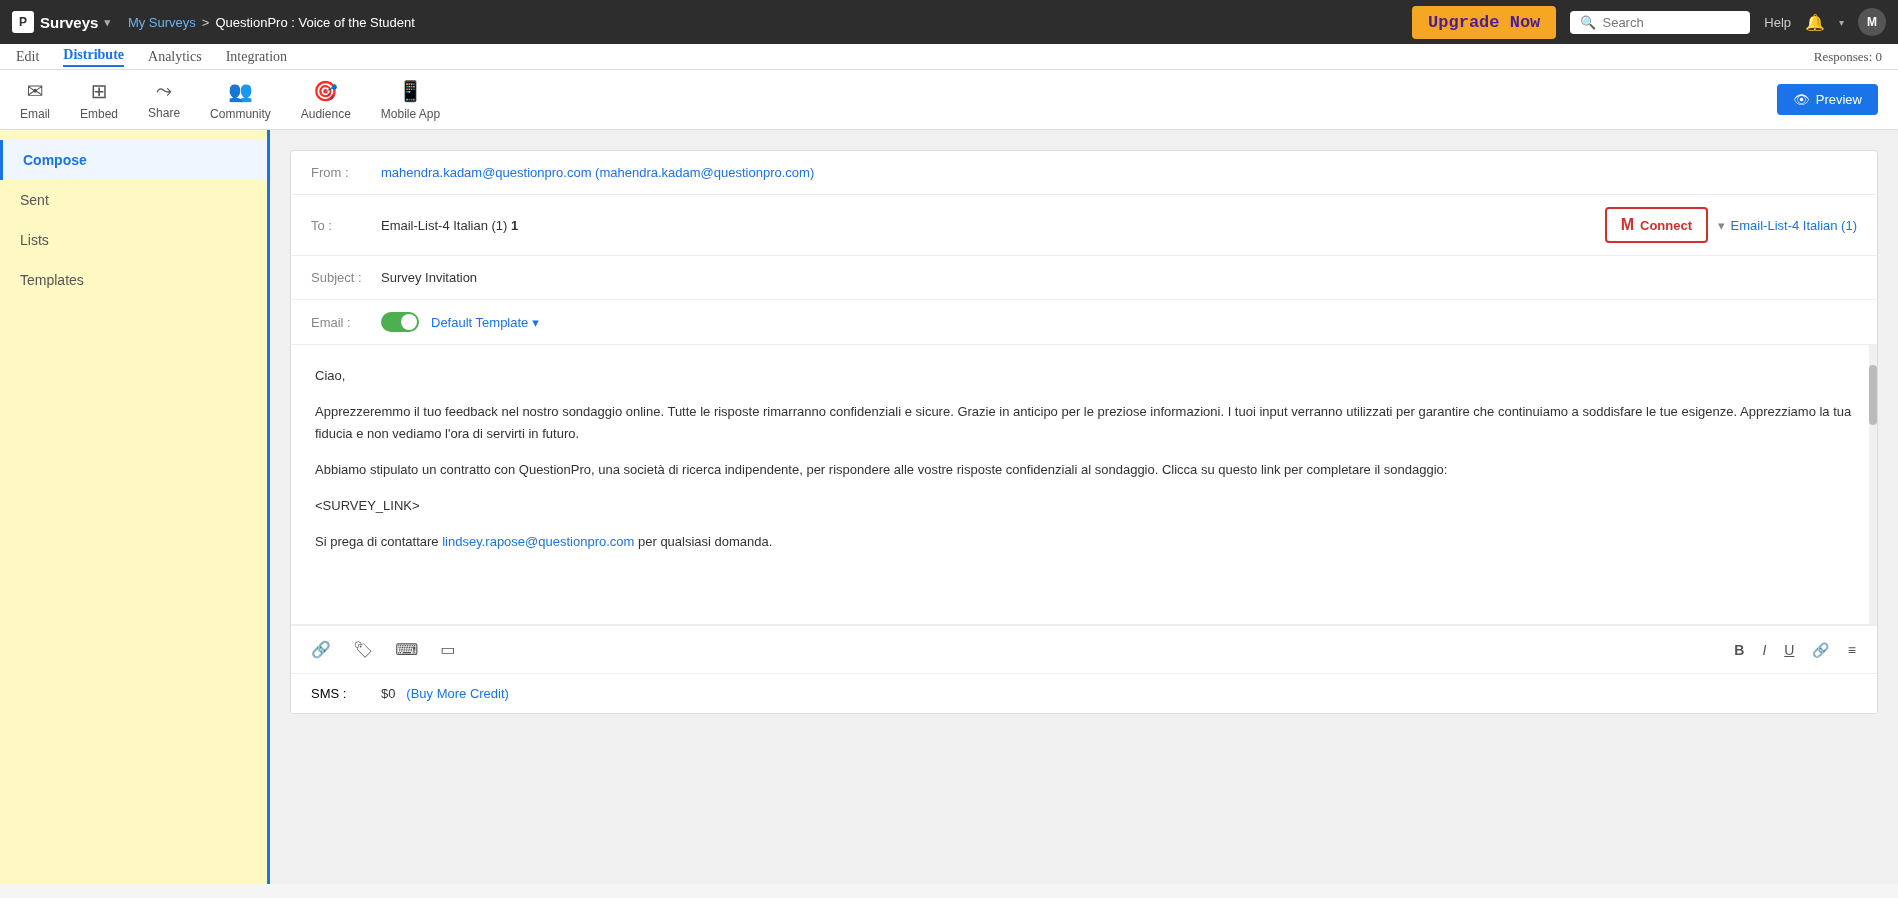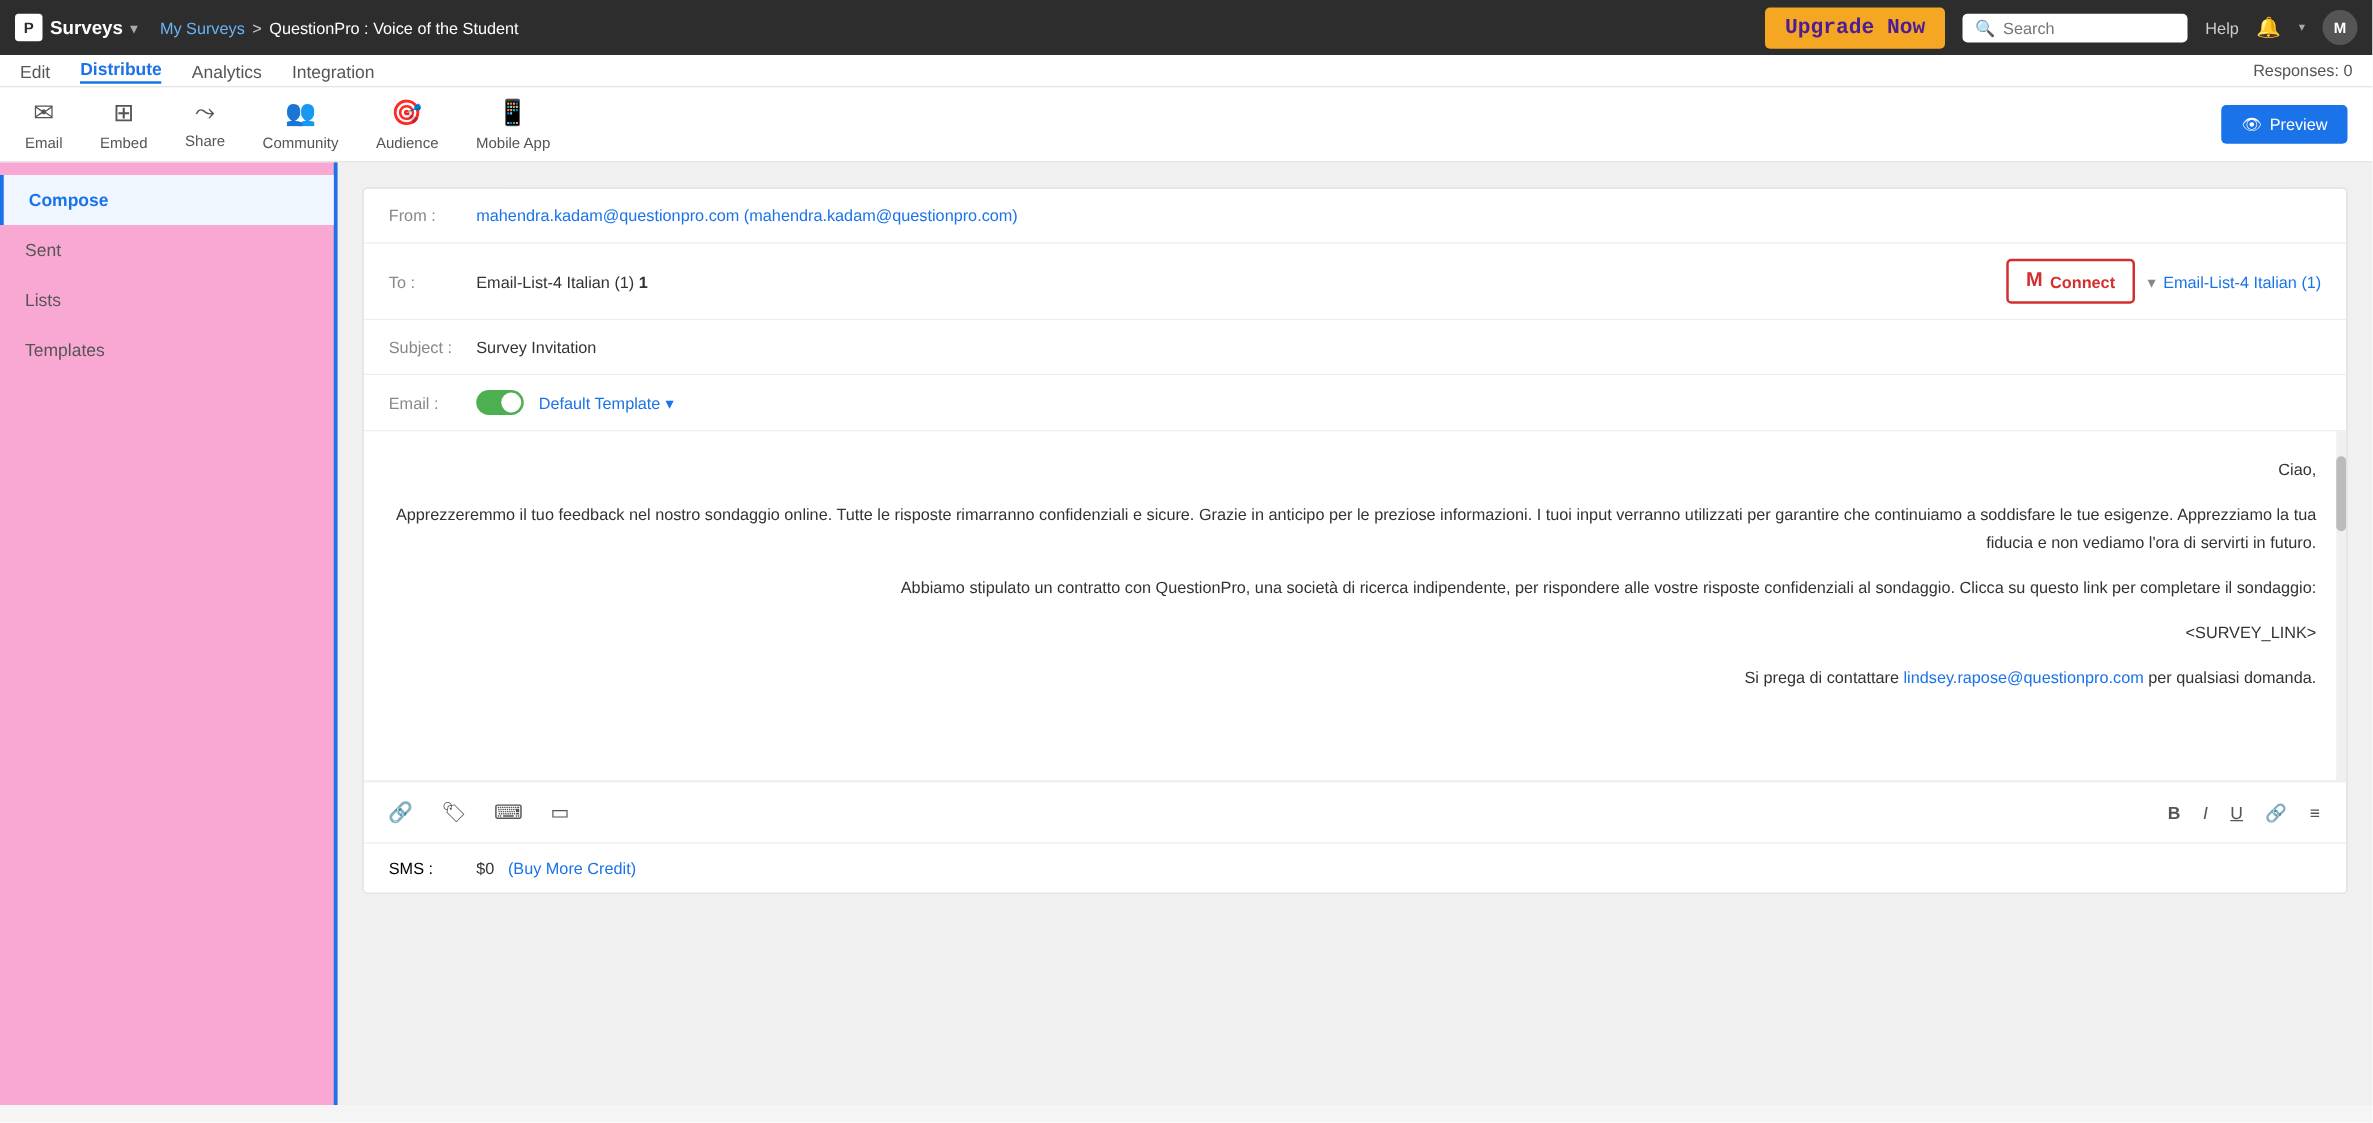--- a/index.html
+++ b/index.html
@@ -31,20 +31,21 @@
     .notif-icon { color: #ccc; font-size: 16px; cursor: pointer; }
     .user-avatar {
       width: 28px; height: 28px; background: #555; border-radius: 50%; display: flex; align-items: center;
       justify-content: center; color: #fff; font-size: 12px; font-weight: 700; cursor: pointer;
     }
 
     
     .action-bar {
       display: flex; align-items: center; background: #fff; border-bottom: 1px solid #ddd; padding: 0 16px; height: 26px;
       justify-content: space-between;
+      font-family: Liberation Serif, serif;
     }
     .action-bar-left { display: flex; align-items: center; gap: 24px; }
     .action-bar-left a { color: #555; text-decoration: none; font-size: 14px; }
     .action-bar-left a.active { color: #1a73e8; border-bottom: 2px solid #1a73e8; padding-bottom: 2px; font-weight: 600; }
     .action-bar-right { display: flex; align-items: center; gap: 10px; color: #555; font-size: 13px; }
 
     
     .toolbar {
       display: flex; align-items: center; background: #fff; border-bottom: 1px solid #ddd; padding: 0 20px; height: 60px;
     }
@@ -62,21 +63,21 @@
     .preview-btn {
       background: #1a73e8; color: #fff; border: none; padding: 8px 16px; border-radius: 4px;
       font-size: 13px; cursor: pointer; display: flex; align-items: center; gap: 6px;
     }
 
     
     .main-content { display: flex; background: #f0f0f0; min-height: calc(898px - 144px); }
     
     
     .sidebar {
-      width: 270px; background: #f9a8d4; border-right: 3px solid #1a73e8; padding-top: 10px; flex-shrink: 0;
+      width: 270px; background: #fef9c3; border-right: 3px solid #1a73e8; padding-top: 10px; flex-shrink: 0;
     }
     .sidebar-item {
       padding: 12px 20px; font-size: 14px; color: #555; cursor: pointer;
     }
     .sidebar-item.active { color: #1a73e8; font-weight: 600; border-left: 3px solid #1a73e8; background: #f0f6ff; }
 
     
     .compose-area { flex: 1; padding: 20px; }
     .compose-card {
       background: #fff; border: 1px solid #ddd; border-radius: 4px; overflow: hidden;
@@ -103,21 +104,21 @@
     }
     .toggle-switch::after {
       content: ''; position: absolute; width: 16px; height: 16px; background: #fff; border-radius: 50%;
       top: 2px; right: 2px; transition: left 0.2s;
     }
     .default-template { color: #1a73e8; font-size: 13px; cursor: pointer; display: flex; align-items: center; gap: 4px; }
 
     
     .email-body {
       padding: 20px 24px; font-size: 13px; color: #333; line-height: 1.7; min-height: 280px;
-      border-bottom: 1px solid #eee; position: relative; text-align: right;
+      border-bottom: 1px solid #eee; position: relative;
     }
     .email-body p { margin-bottom: 14px; }
     .email-body a { color: #1a73e8; }
     .scrollbar-track {
       position: absolute; right: 0; top: 0; bottom: 0; width: 8px; background: #f0f0f0;
     }
     .scrollbar-thumb {
       width: 8px; height: 60px; background: #bbb; border-radius: 4px; margin-top: 20px;
     }
 

